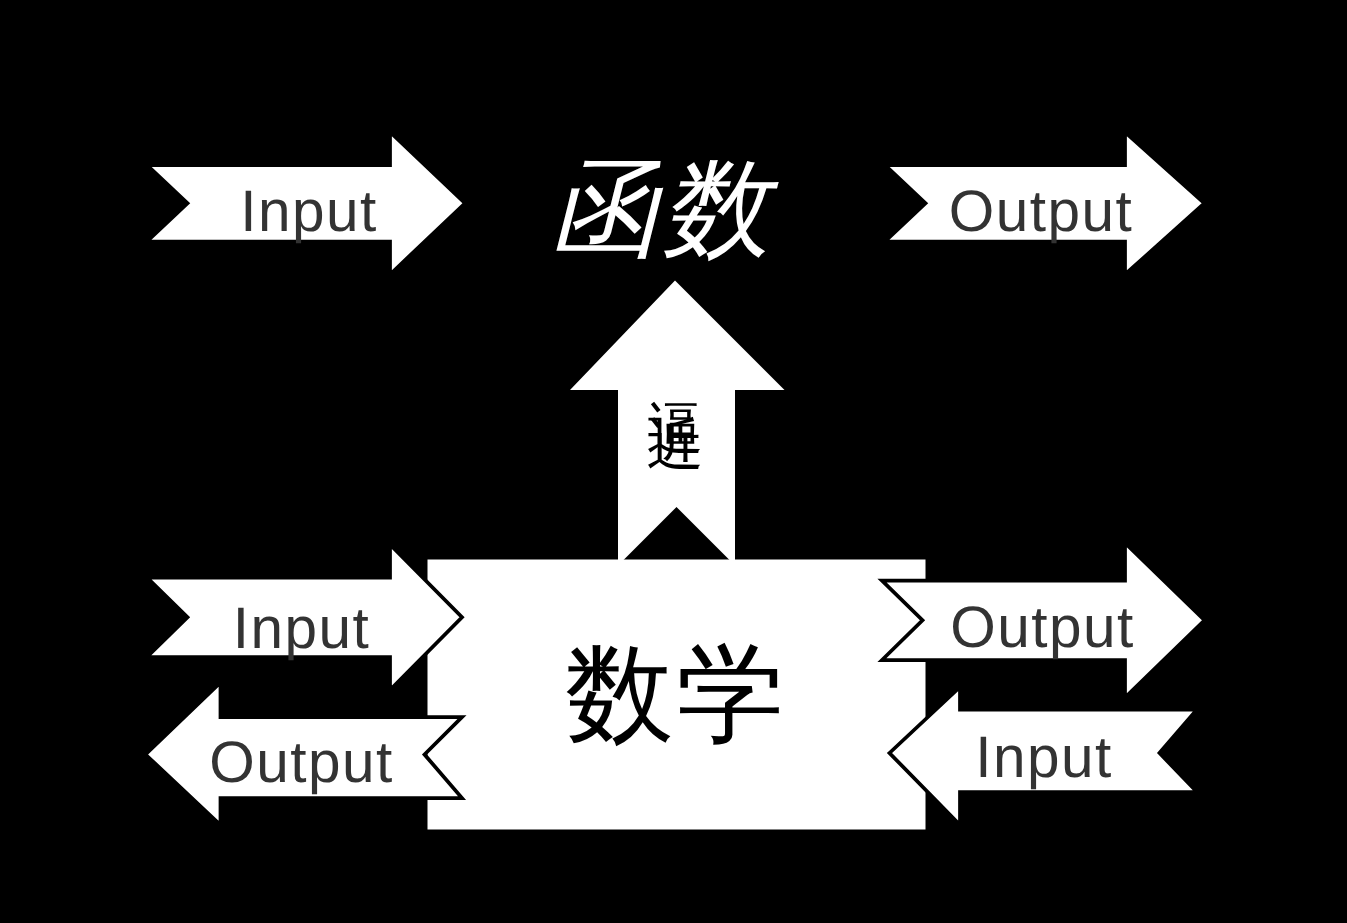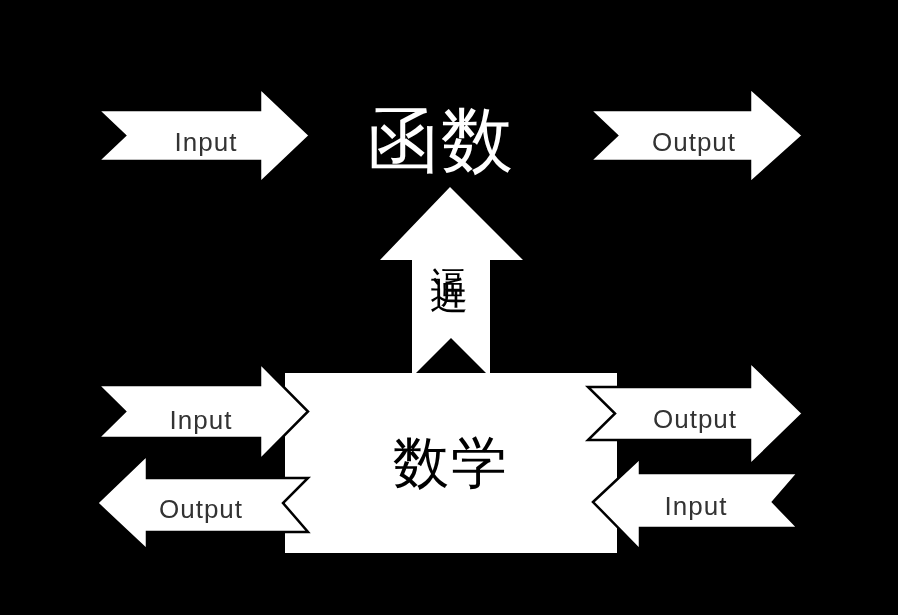--- a/index.html
+++ b/index.html
@@ -19,37 +19,38 @@
     position: absolute;
     left: 0;
     top: 0;
   }
   .label {
     position: absolute;
     width: 200px;
     height: 40px;
     line-height: 40px;
     text-align: center;
-    font-size: 26px;
+    font-size: 39px;
     font-weight: 300;
     letter-spacing: 1px;
     color: #333333;
   }
   .cjk-title {
     position: absolute;
     left: 291px;
     top: 100px;
     width: 300px;
     height: 80px;
     line-height: 80px;
     text-align: center;
     font-size: 72px;
     color: #ffffff;
     letter-spacing: 2px;
     white-space: nowrap;
+    font-style: italic;
   }
   .approx-label {
     position: absolute;
     left: 427px;
     top: 237px;
     width: 44px;
     height: 110px;
     writing-mode: vertical-rl;
     text-orientation: upright;
     font-size: 38px;
@@ -61,21 +62,21 @@
   .model-text {
     position: absolute;
     left: 285px;
     top: 373px;
     width: 332px;
     height: 180px;
     display: flex;
     flex-direction: column;
     align-items: center;
     justify-content: center;
-    font-size: 56px;
+    font-size: 72px;
     line-height: 92px;
     color: #000000;
     letter-spacing: 2px;
     text-align: center;
   }
 </style>
 </head>
 <body>
 
 <div class="stage">

